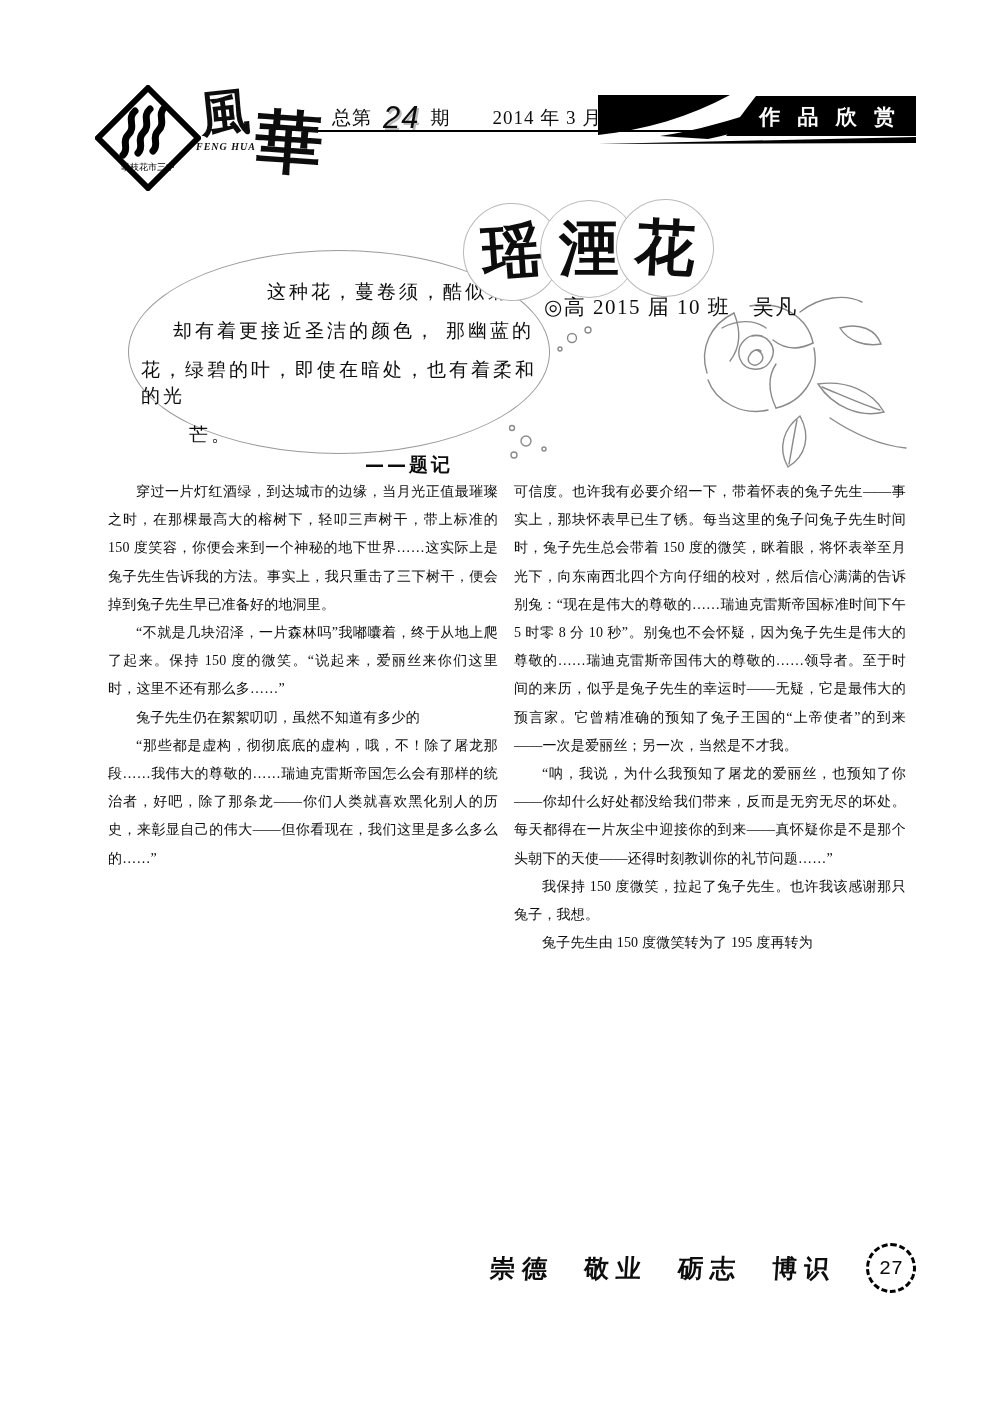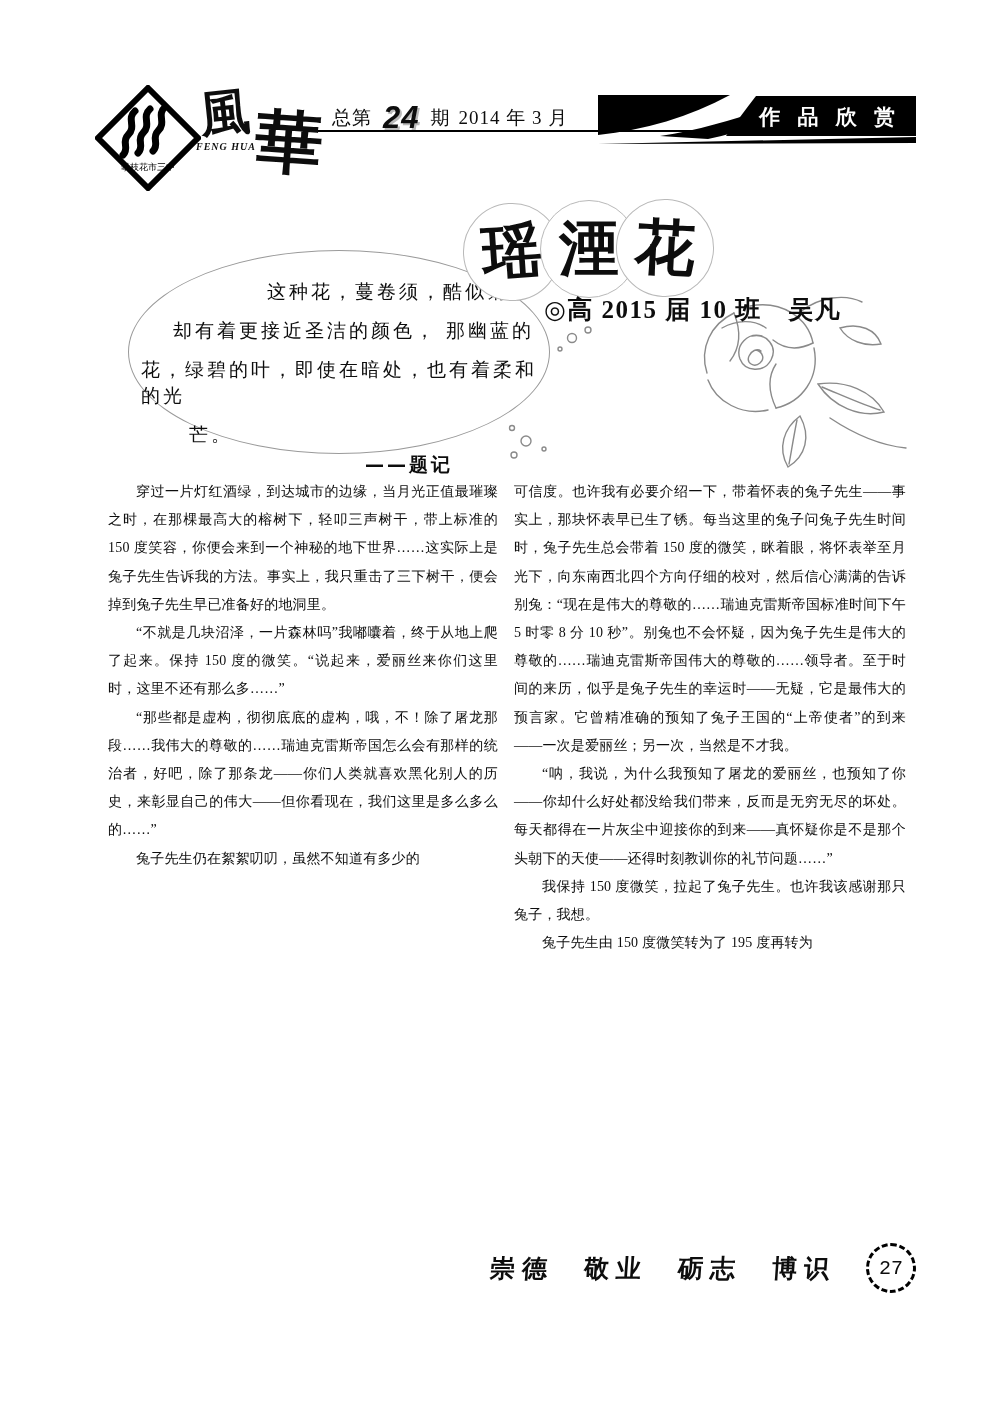--- a/index.html
+++ b/index.html
@@ -9,35 +9,35 @@
     position:relative;overflow:hidden;
   }
   .abs{position:absolute;}
 
   
   .logo-svg{left:95px;top:85px;}
   .fh-char1{left:200px;top:80px;font-size:50px;font-weight:bold;transform:rotate(-6deg);}
   .fh-char2{left:255px;top:98px;font-size:68px;font-weight:bold;transform:rotate(4deg);z-index:3;}
   .fh-en{left:196px;top:141px;font-style:italic;font-size:10px;letter-spacing:1px;font-weight:bold;}
   .issue-line{left:332px;top:100px;font-size:19px;letter-spacing:1px;display:flex;align-items:center;gap:8px;}
-  .issue-num{font-family:"Liberation Sans","DejaVu Sans",sans-serif;font-size:31px;font-weight:700;font-style:italic;margin:0 3px;text-shadow:2px 2px 0 #b9b9b9;}
-  .issue-date{}
+  .issue-num{font-family:"Liberation Sans","DejaVu Sans",sans-serif;font-size:31px;font-weight:400;font-style:italic;margin:0 3px;text-shadow:2px 2px 0 #b9b9b9;}
+  .issue-date{margin-left:34px;}
   .mast-rule{left:312px;top:130px;width:604px;height:2px;background:#000;}
   .banner-svg{left:598px;top:92px;z-index:2;}
 
   
   .title-circle{
     width:96px;height:96px;border:1.5px solid #b9b9b9;border-radius:50%;background:#fff;
     display:flex;align-items:center;justify-content:center;
     font-size:60px;font-weight:bold;z-index:4;
   }
   .tc1{left:463px;top:203px;transform:rotate(-4deg);}
   .tc2{left:540px;top:200px;}
   .tc3{left:616px;top:199px;transform:rotate(3deg);}
-  .byline{left:544px;top:293px;font-size:25px;letter-spacing:1.5px;z-index:5;font-weight:bold;}
+  .byline{left:544px;top:293px;font-size:21px;letter-spacing:1.5px;z-index:5;}
 
   
   .epigraph{
     left:128px;top:250px;width:420px;height:202px;
     border:1.5px solid #9a9a9a;border-radius:50%;
     font-family:"DejaVu Sans","Liberation Sans",sans-serif;
     font-size:19px;letter-spacing:3px;z-index:2;background:transparent;
   }
   .epi-l1{padding:28px 0 0 138px;}
   .epi-l2{padding:13px 0 0 44px;}
@@ -149,22 +149,22 @@
     <path d="M300,128 C311,148 306,168 288,179 C277,160 284,140 300,128 Z"></path>
     <path d="M297,132 C293,152 291,166 289,176"></path>
 
     <path d="M330,130 C360,150 386,158 406,160"></path>
   </g>
 </svg>
 
 <div id="left-column" class="abs column col-left">
     <p class="para">穿过一片灯红酒绿，到达城市的边缘，当月光正值最璀璨之时，在那棵最高大的榕树下，轻叩三声树干，带上标准的 150 度笑容，你便会来到一个神秘的地下世界……这实际上是兔子先生告诉我的方法。事实上，我只重击了三下树干，便会掉到兔子先生早已准备好的地洞里。</p>
     <p class="para">“不就是几块沼泽，一片森林吗”我嘟囔着，终于从地上爬了起来。保持 150 度的微笑。“说起来，爱丽丝来你们这里时，这里不还有那么多……”</p>
+    <p class="para">兔子先生仍在絮絮叨叨，虽然不知道有多少的</p>
     <p class="para">“那些都是虚构，彻彻底底的虚构，哦，不！除了屠龙那段……我伟大的尊敬的……瑞迪克雷斯帝国怎么会有那样的统治者，好吧，除了那条龙——你们人类就喜欢黑化别人的历史，来彰显自己的伟大——但你看现在，我们这里是多么多么的……”</p>
-    <p class="para">兔子先生仍在絮絮叨叨，虽然不知道有多少的</p>
   </div>
 <div id="right-column" class="abs column col-right">
     <p class="para noindent">可信度。也许我有必要介绍一下，带着怀表的兔子先生——事实上，那块怀表早已生了锈。每当这里的兔子问兔子先生时间时，兔子先生总会带着 150 度的微笑，眯着眼，将怀表举至月光下，向东南西北四个方向仔细的校对，然后信心满满的告诉别兔：“现在是伟大的尊敬的……瑞迪克雷斯帝国标准时间下午 5 时零 8 分 10 秒”。别兔也不会怀疑，因为兔子先生是伟大的尊敬的……瑞迪克雷斯帝国伟大的尊敬的……领导者。至于时间的来历，似乎是兔子先生的幸运时——无疑，它是最伟大的预言家。它曾精准确的预知了兔子王国的“上帝使者”的到来——一次是爱丽丝；另一次，当然是不才我。</p>
     <p class="para">“呐，我说，为什么我预知了屠龙的爱丽丝，也预知了你——你却什么好处都没给我们带来，反而是无穷无尽的坏处。每天都得在一片灰尘中迎接你的到来——真怀疑你是不是那个头朝下的天使——还得时刻教训你的礼节问题……”</p>
     <p class="para">我保持 150 度微笑，拉起了兔子先生。也许我该感谢那只兔子，我想。</p>
     <p class="para">兔子先生由 150 度微笑转为了 195 度再转为</p>
   </div>
 
 <div class="abs footer">
   <span class="motto-word">崇德</span>

